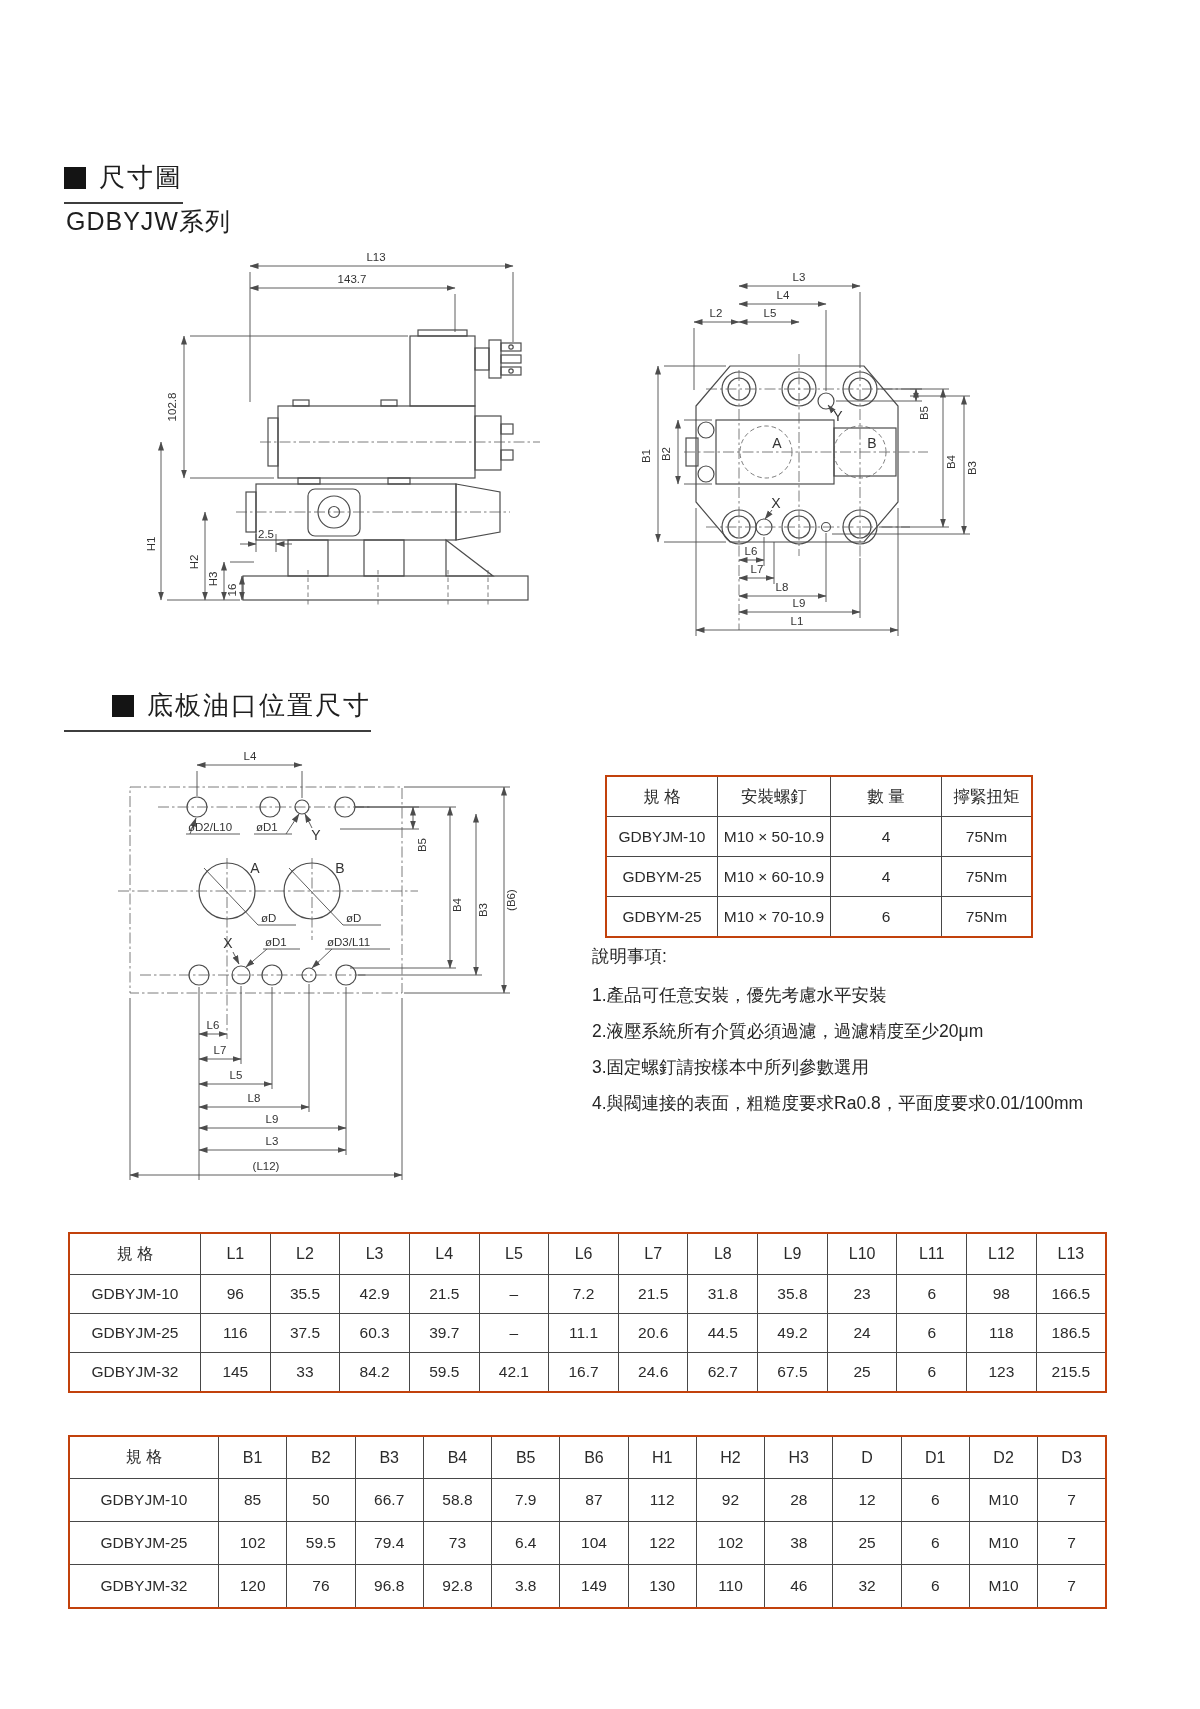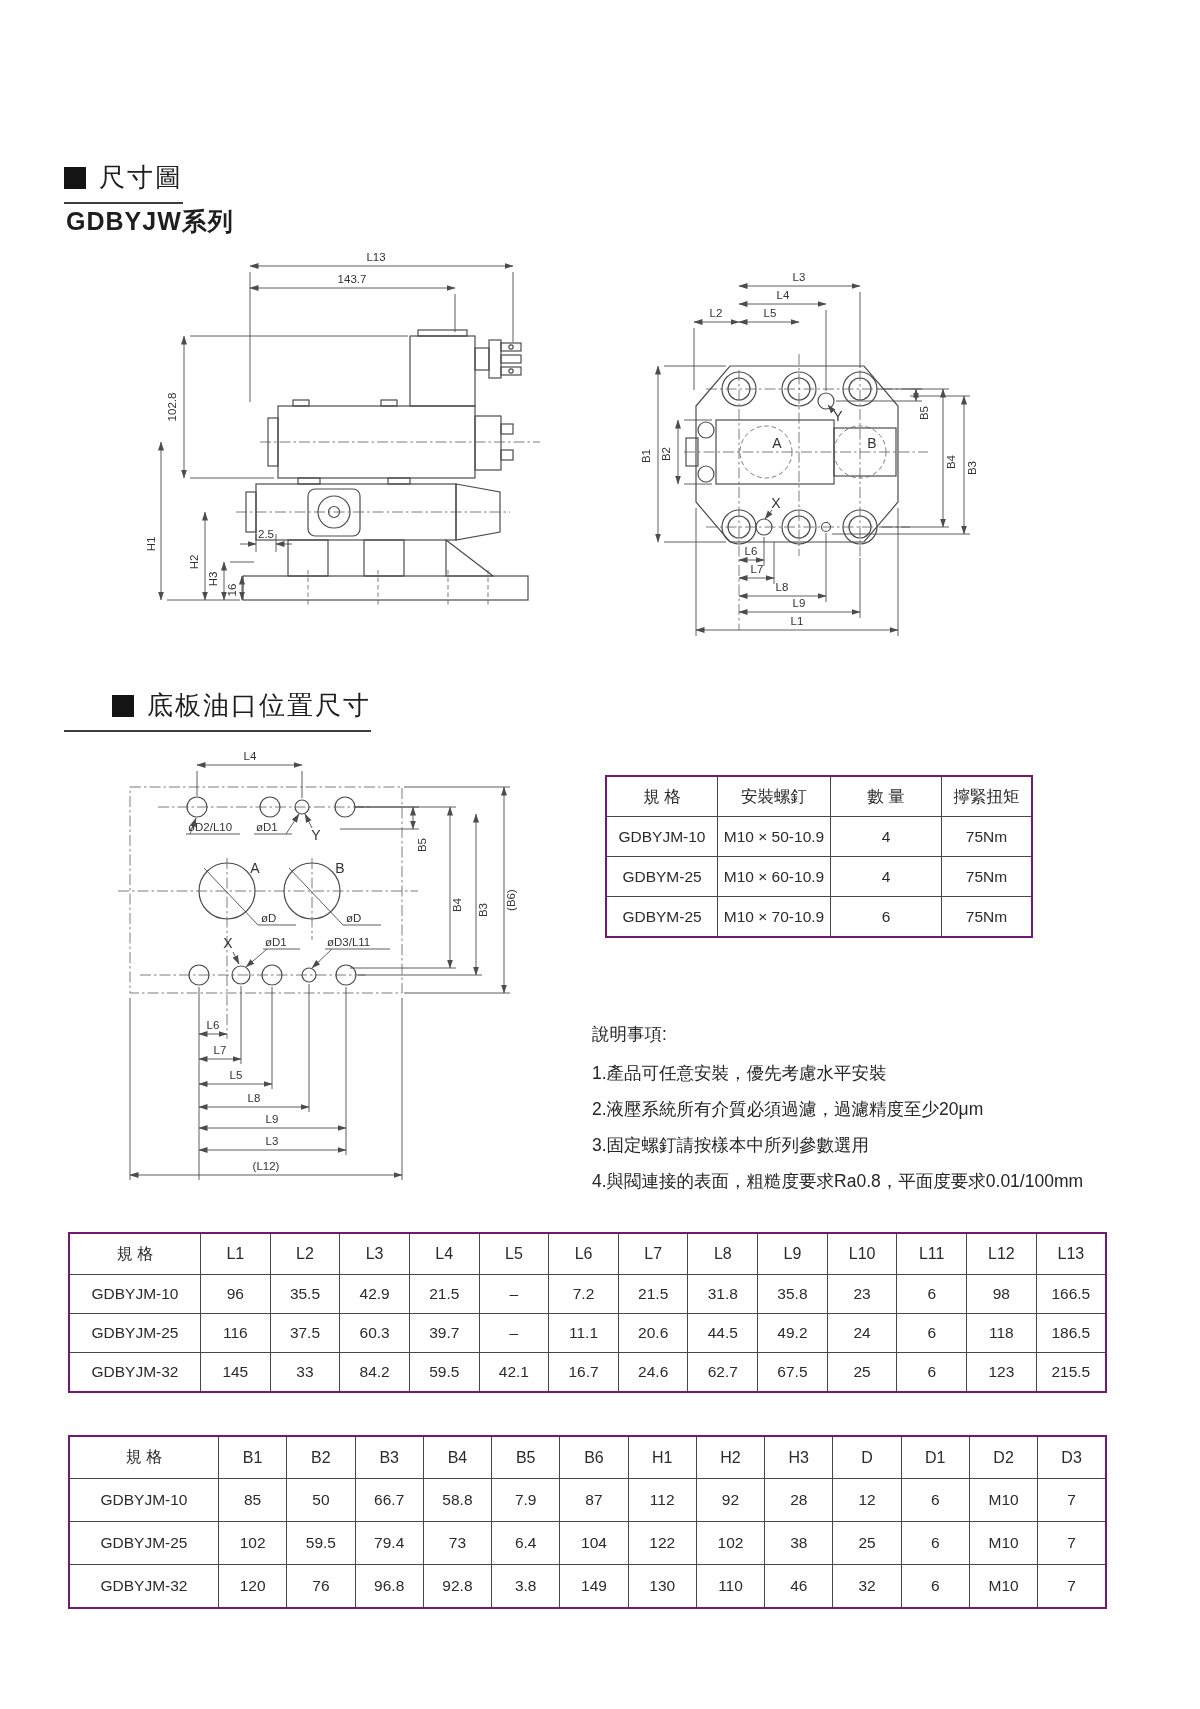--- a/index.html
+++ b/index.html
@@ -6,41 +6,41 @@
   .page { position:relative; width:1200px; height:1709px; background:#ffffff;
           font-family:"Liberation Sans", sans-serif; color:#2b2b2b; overflow:hidden; }
 
   .sec-head { position:absolute; display:inline-flex; align-items:center; gap:13px;
               padding-bottom:7px; border-bottom:2.5px solid #3d3d3d;
               font-size:26px; color:#1e1e1e; letter-spacing:2px; }
   .sq { width:22px; height:22px; background:#141414; flex:0 0 auto; }
   .series { position:absolute; font-size:25px; color:#1e1e1e; letter-spacing:1px; }
 
   table.dt { position:absolute; border-collapse:collapse; table-layout:fixed;
-             border:2px solid #701a75; }
+             border:2px solid #c2410c; }
   .dt th, .dt td { border:1.4px solid #474747; font-weight:normal; text-align:center;
                    vertical-align:middle; color:#2b2b2b; padding:0; overflow:hidden; }
 
   #mounting-table { left:605px; top:775px; width:424px; font-size:15.5px; }
   #mounting-table th { height:39px; font-size:16.5px; }
   #mounting-table td { height:39px; }
   #mounting-table th:nth-child(1){width:110px;} #mounting-table th:nth-child(2){width:112px;}
   #mounting-table th:nth-child(3){width:110px;} #mounting-table th:nth-child(4){width:89px;}
 
   #table-l { left:68px; top:1232px; width:1039px; font-size:15.5px; }
   #table-l th { height:40px; font-size:16px; }
   #table-l td { height:38px; }
   #table-l th:first-child, #table-l td:first-child { width:130px; }
 
   #table-b { left:68px; top:1435px; width:1039px; font-size:15.5px; }
   #table-b th { height:41px; font-size:16px; }
   #table-b td { height:42px; }
   #table-b th:first-child, #table-b td:first-child { width:148px; }
 
-  .notes { position:absolute; left:592px; top:1022px; font-size:17.5px; color:#262626; }
+  .notes { position:absolute; left:592px; top:944px; font-size:17.5px; color:#262626; }
   .notes .nt { margin-bottom:15px; }
   .notes .ni { margin-bottom:12px; }
 
   svg.dwg { position:absolute; overflow:visible; }
   .dwg .p  { stroke:#4c4c4c; stroke-width:1.2; fill:none; stroke-linejoin:miter; }
   .dwg .d  { stroke:#4c4c4c; stroke-width:0.9; fill:none; }
   .dwg .cl { stroke:#5c5c5c; stroke-width:0.8; fill:none; stroke-dasharray:11 3 2.5 3; }
   .dwg .hd { stroke:#5c5c5c; stroke-width:0.8; fill:none; stroke-dasharray:4.5 3; }
   .dwg text { font-family:"Liberation Sans", sans-serif; font-size:11.5px; fill:#333;
               stroke:none; text-anchor:middle; }
@@ -49,21 +49,21 @@
 </style>
 </head>
 <body>
 
 <div class="page">
 
   <div class="sec-head" style="left:64px; top:160px;">
     <span class="sq"></span>
     <span>尺寸圖</span>
   </div>
-  <div class="series" style="left:66px; top:205px;font-weight:bold;">GDBYJW系列</div>
+  <div class="series" style="left:66px; top:205px;">GDBYJW系列</div>
 
   <svg id="svg-side" class="dwg" style="left:148px; top:246px;" width="420" height="360" viewBox="0 0 420 360">
     <defs>
       <marker id="arrS" markerWidth="9" markerHeight="8" refX="8.5" refY="4" orient="auto-start-reverse" markerUnits="userSpaceOnUse">
         <path d="M0,1 L9,4 L0,7 Z" fill="#4c4c4c" stroke="none"></path>
       </marker>
     </defs>
     <g class="p">
       <rect x="262" y="90" width="65" height="70"></rect>
       <rect x="270" y="84" width="49" height="6"></rect>

